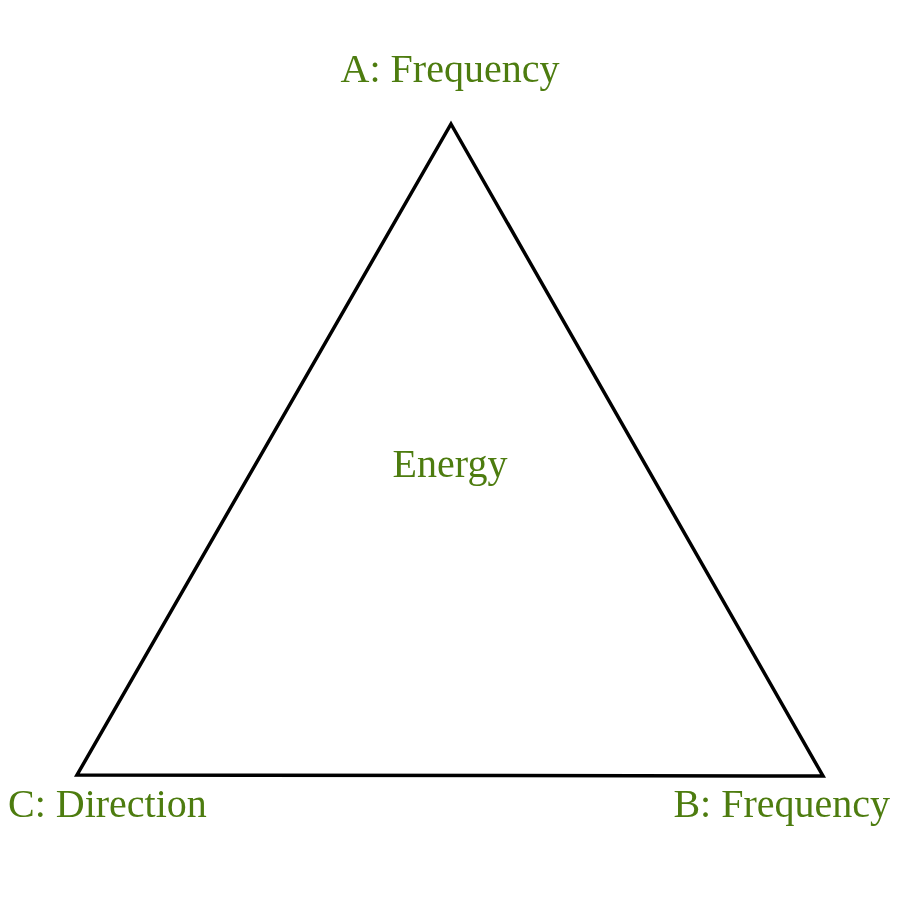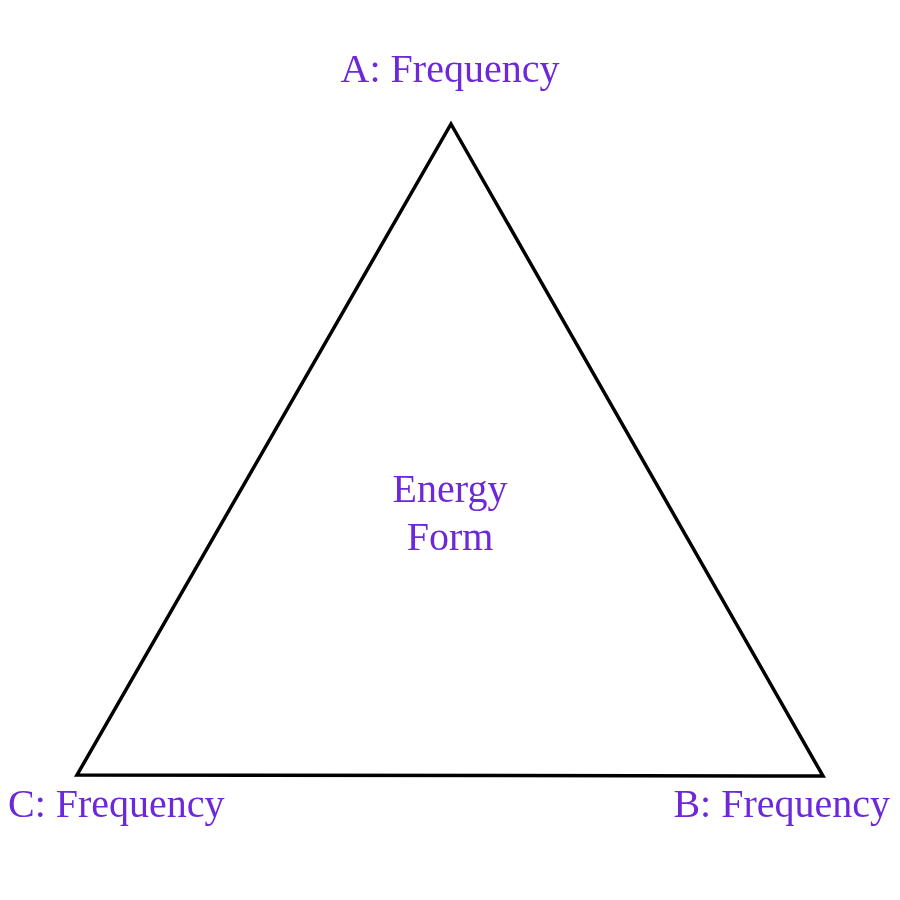--- a/index.html
+++ b/index.html
@@ -20,31 +20,31 @@
     position: absolute;
     left: 0;
     top: 0;
     width: 900px;
     height: 900px;
   }
   .label {
     position: absolute;
     font-size: 40px;
     white-space: nowrap;
-    color: #6d28d9;
+    color: #4d7c0f;
   }
   .label-apex {
     left: 0;
     top: 45px;
     width: 900px;
     text-align: center;
   }
   .label-center {
     left: 0;
-    top: 465px;
+    top: 440px;
     width: 900px;
     text-align: center;
     line-height: 48px;
   }
   .label-bottom-left {
     left: 8px;
     top: 780px;
   }
   .label-bottom-right {
     right: 10px;
@@ -57,20 +57,19 @@
 <div id="canvas">
 
   <svg id="triangle-svg" viewBox="0 0 900 900" aria-hidden="true">
     <polygon points="451,124 823,776 77,775" fill="none" stroke-width="3.5" stroke-linejoin="miter" stroke="#000000"></polygon>
   </svg>
 
   <div class="label label-apex">A: Frequency</div>
 
   <div class="label label-center">
     <div>Energy</div>
-    <div>Form</div>
   </div>
 
-  <div class="label label-bottom-left">C: Frequency</div>
+  <div class="label label-bottom-left">C: Direction</div>
 
   <div class="label label-bottom-right">B: Frequency</div>
 
 </div>
 
 </body></html>

